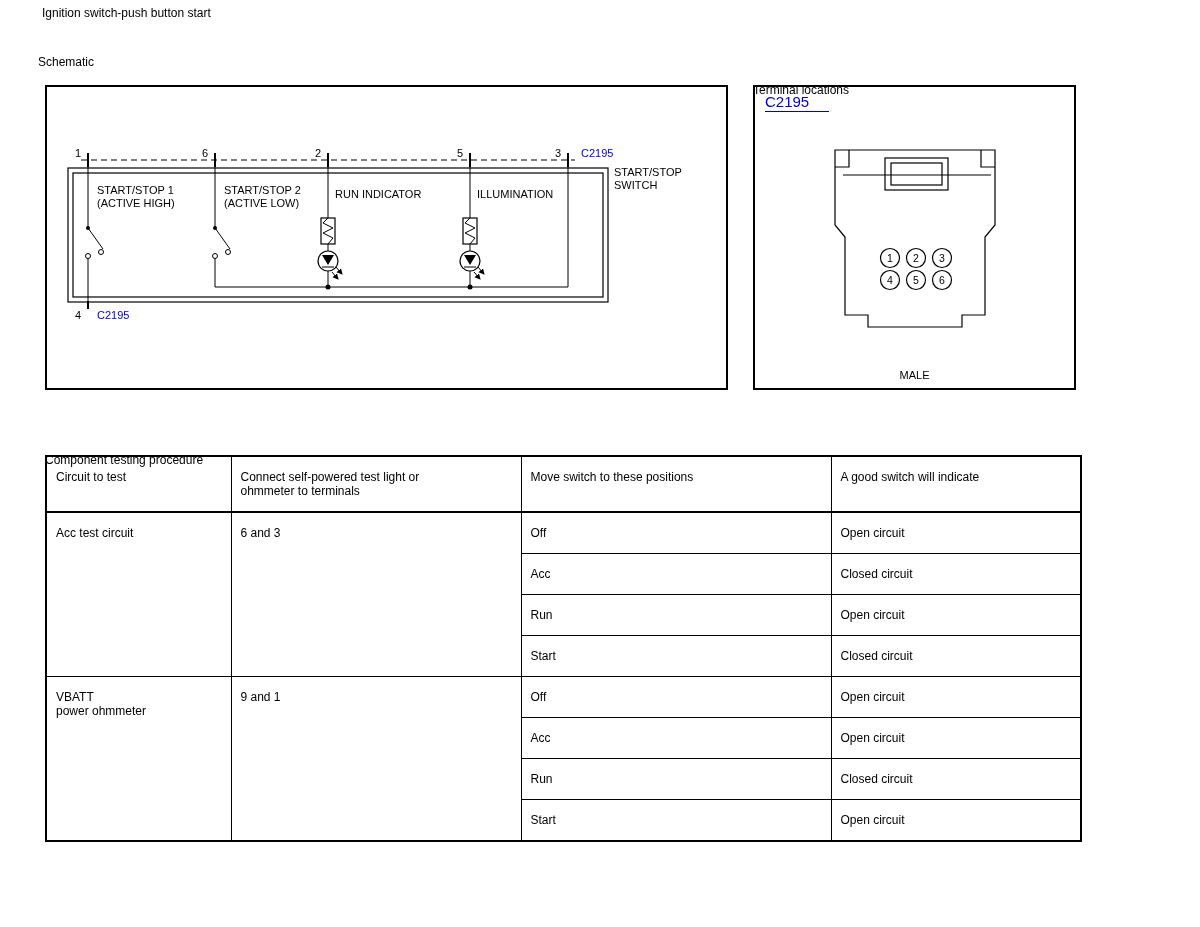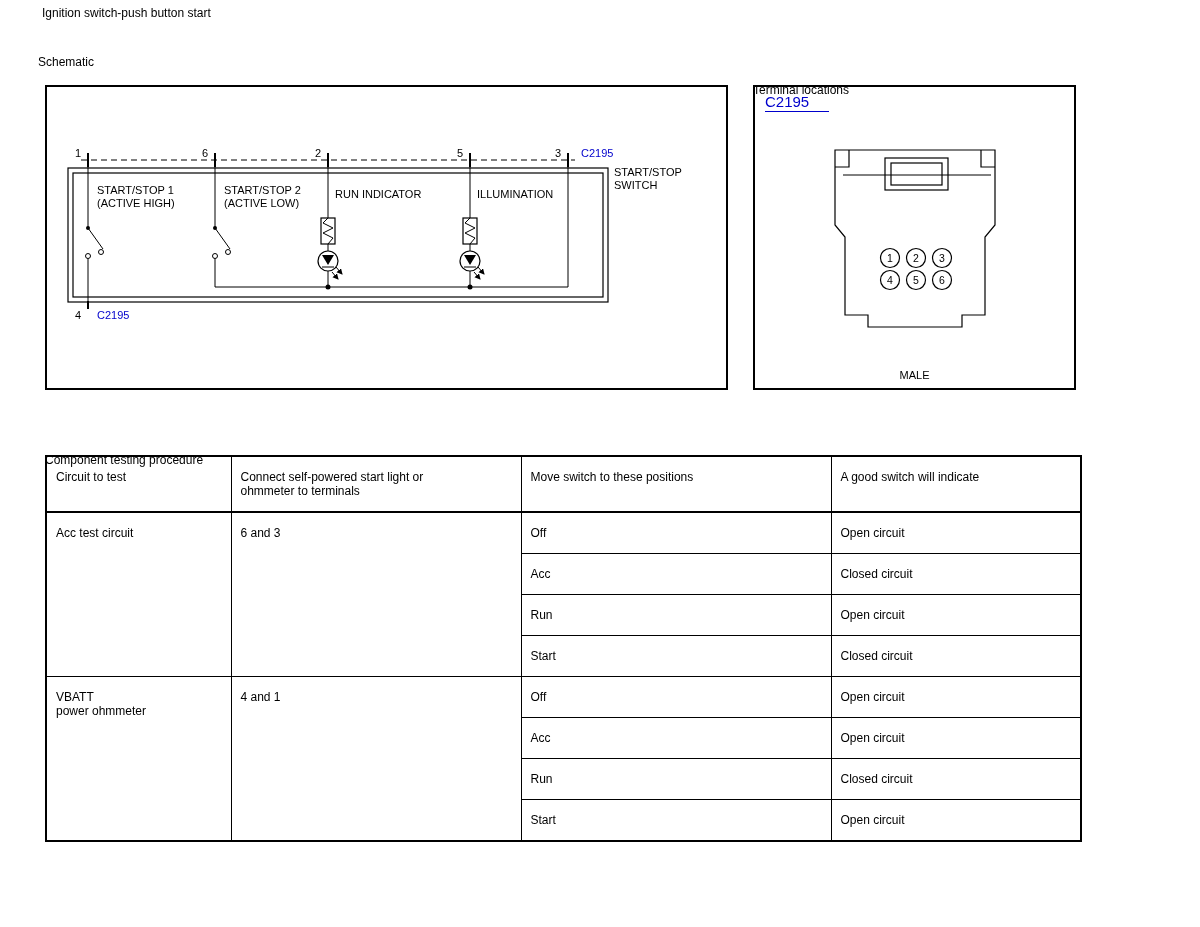--- a/index.html
+++ b/index.html
@@ -235,21 +235,21 @@
 <table id="testing-table">
   <colgroup>
     <col style="width:185px">
     <col style="width:290px">
     <col style="width:310px">
     <col style="width:250px">
   </colgroup>
   <thead>
     <tr>
       <th>Circuit to test</th>
-      <th class="pre-line">Connect self-powered start light or
+      <th class="pre-line">Connect self-powered test light or
 ohmmeter to terminals</th>
       <th>Move switch to these positions</th>
       <th>A good switch will indicate</th>
     </tr>
   </thead>
   <tbody>
 
     <tr>
       <td rowspan="4" class="pre-line">Acc test circuit</td>
       <td rowspan="4">6 and 3</td>
@@ -265,21 +265,21 @@
       <td>Open circuit</td>
     </tr>
     <tr>
       <td>Start</td>
       <td>Closed circuit</td>
     </tr>
 
     <tr>
       <td rowspan="4" class="pre-line">VBATT
 power ohmmeter</td>
-      <td rowspan="4">4 and 1</td>
+      <td rowspan="4">9 and 1</td>
       <td>Off</td>
       <td>Open circuit</td>
     </tr>
     <tr>
       <td>Acc</td>
       <td>Open circuit</td>
     </tr>
     <tr>
       <td>Run</td>
       <td>Closed circuit</td>

